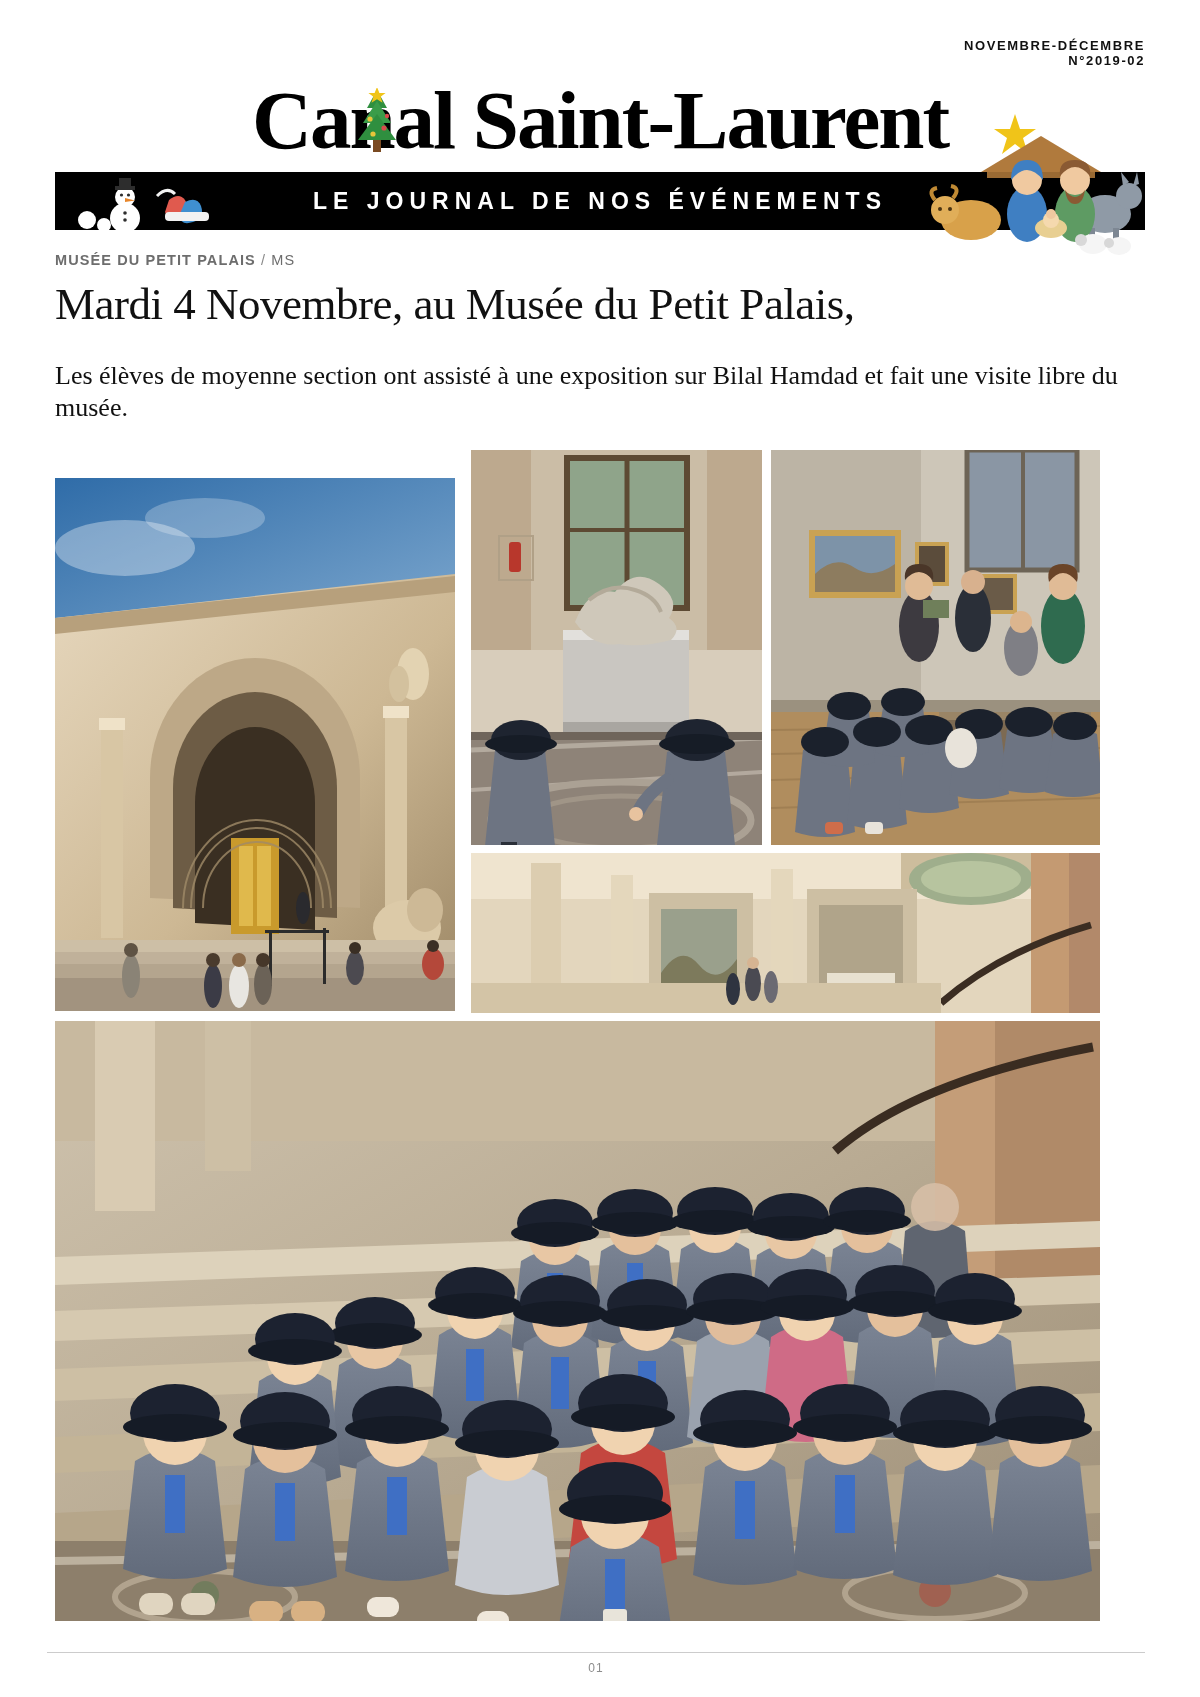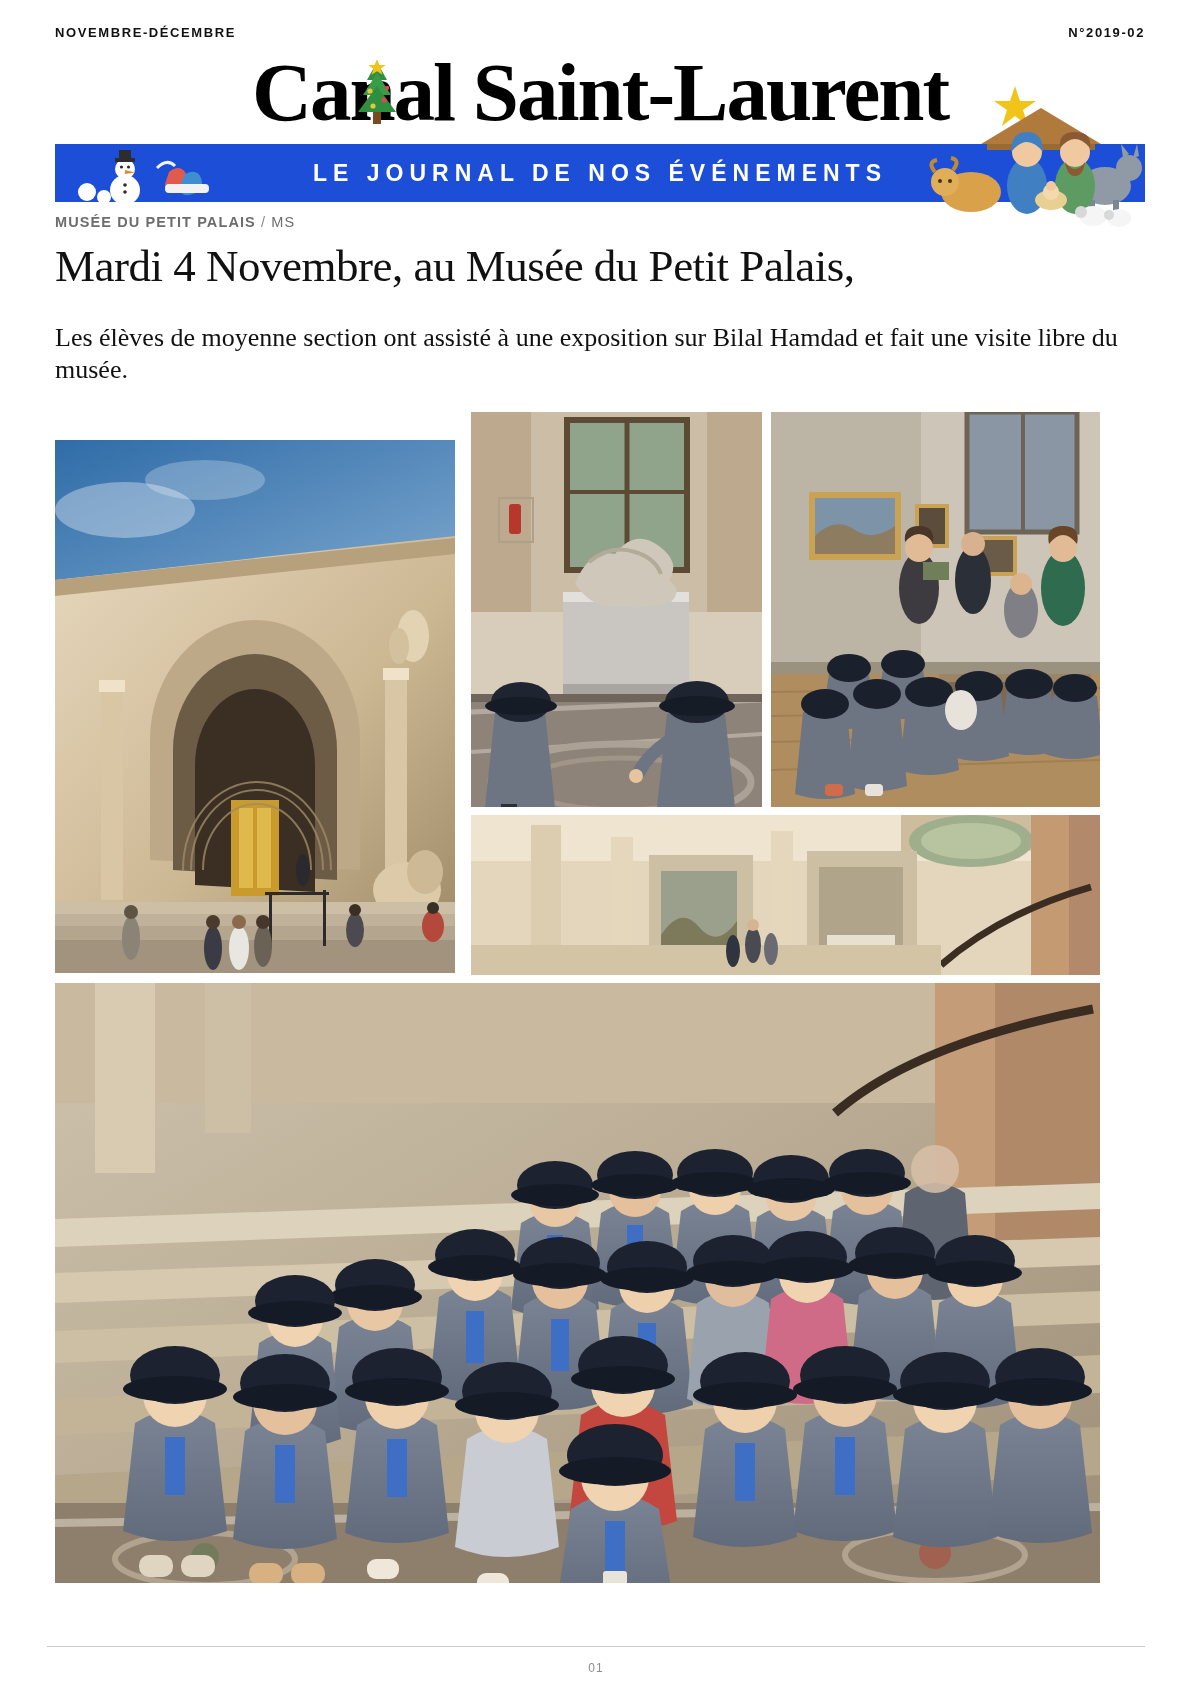--- a/index.html
+++ b/index.html
@@ -21,22 +21,23 @@
     height: 1697px;
     box-sizing: border-box;
     padding: 0 55px;
   }
 
   
   .masthead-top {
     display: flex;
     justify-content: space-between;
     align-items: flex-end;
-    padding-top: 25px;
+    padding-top: 38px;
     letter-spacing: 1.2px;
+    flex-direction: column;
   }
   .issue-date, .issue-number {
     font-size: 13px;
     font-weight: bold;
     color: #111;
     letter-spacing: 1.6px;
   }
 
   .title-wrap {
     position: relative;
@@ -59,21 +60,21 @@
     left: 291px;
     top: 12px;
     width: 62px;
     height: 74px;
   }
 
   .banner {
     position: relative;
     margin-top: 6px;
     height: 58px;
-    background: #1d4ed8;
+    background: #000000;
     display: flex;
     align-items: center;
     justify-content: center;
   }
   .banner-text {
     font-family: "Liberation Sans", sans-serif;
     font-weight: bold;
     font-size: 23px;
     letter-spacing: 6px;
     color: #ffffff;
@@ -89,21 +90,21 @@
   .nativity-icon {
     position: absolute;
     right: -4px;
     top: -62px;
     width: 226px;
     height: 150px;
   }
 
   
   .kicker {
-    margin-top: 12px;
+    margin-top: 22px;
     font-size: 14.5px;
     letter-spacing: 1.1px;
     color: #5f5f5f;
     font-weight: bold;
   }
   .kicker .kicker-main { color: #6d6d6d; }
   .kicker .kicker-sep { color: #8a8a8a; font-weight: normal; }
   .kicker .kicker-sub { color: #6d6d6d; font-weight: normal; }
 
   .headline {
@@ -140,21 +141,21 @@
 
   .photo canvas, .photo .art { width: 100%; height: 100%; display: block; }
 
   
   .footer {
     position: absolute;
     left: 47px;
     right: 55px;
     bottom: 22px;
     border-top: 1px solid #cccccc;
-    padding-top: 14px;
+    padding-top: 8px;
     text-align: center;
   }
   .folio {
     font-size: 12px;
     color: #8d8d8d;
     letter-spacing: 1px;
   }
 </style>
 </head>
 <body>

